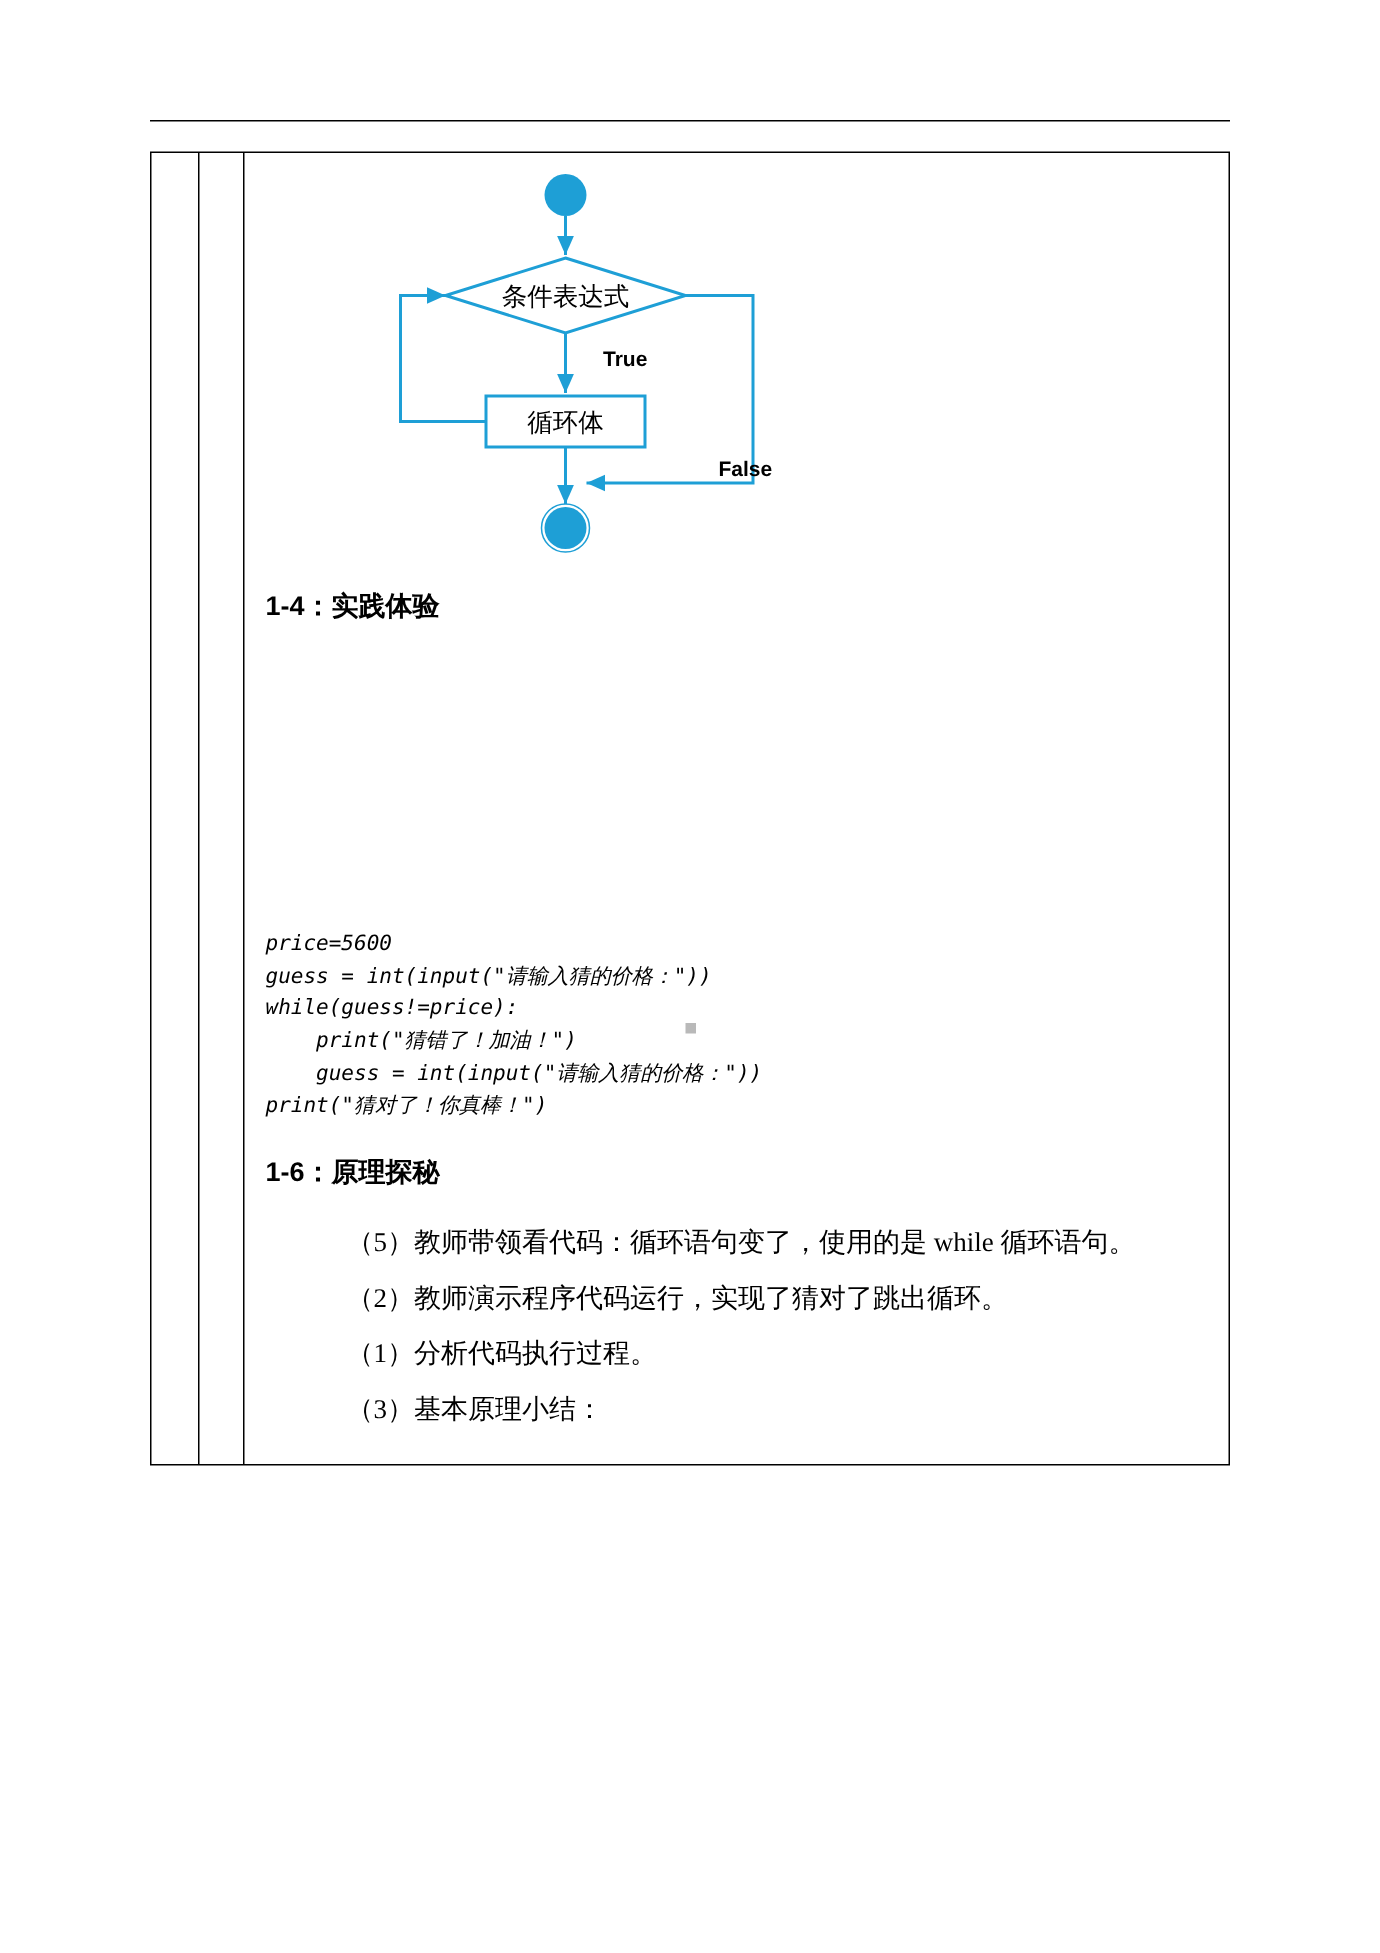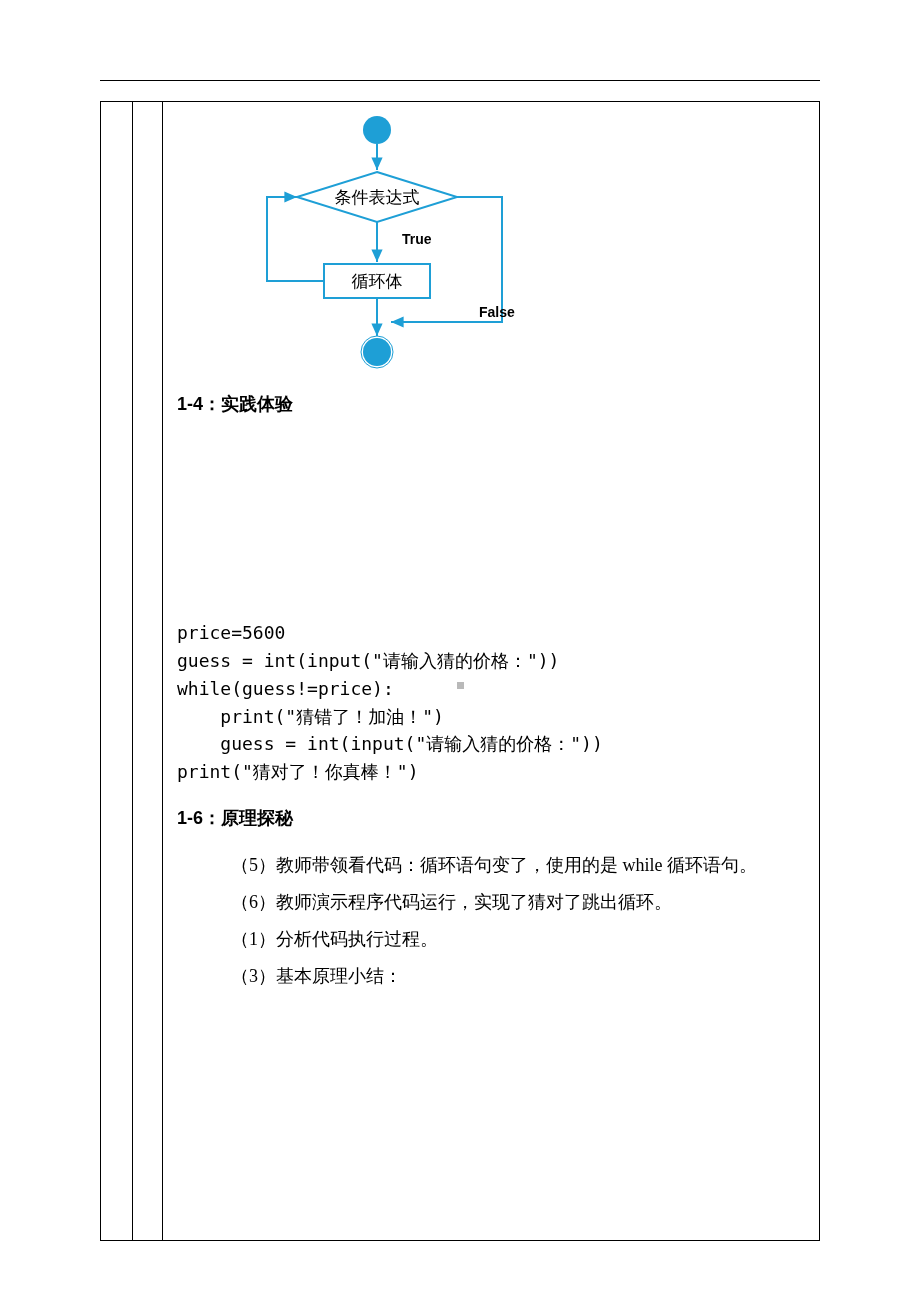--- a/index.html
+++ b/index.html
@@ -19,21 +19,21 @@
   }
   .header-rule {
     border-top: 1.5px solid #000;
     margin: 0 0 20px 0;
   }
   .content-grid {
     border: 1px solid #000;
     border-top: 1px solid #000;
     display: grid;
     grid-template-columns: 32px 30px 1fr;
-    height: 1140px;
+    height: 876px;
     box-sizing: border-box;
   }
   .col-a {
     border-right: 1px solid #000;
   }
   .col-b {
     border-right: 1px solid #000;
   }
   .col-c {
     padding: 6px 14px 6px 14px;
@@ -59,21 +59,22 @@
     text-indent: 3em;
   }
   .gap {
     height: 186px;
   }
   .code-block {
     font-family: "SimSun", "宋体", monospace;
     white-space: pre;
     margin: 0 0 6px 0;
     line-height: 1.55;
-    font-size: 18px;
+    font-size: 14px;
+    font-style: italic;
   }
   .small-square {
     position: absolute;
     left: 457px;
     top: 682px;
     width: 7px;
     height: 7px;
     background: #b9b9b9;
   }
 </style>
@@ -127,21 +128,21 @@
 
       <pre class="code-block"><span>price=5600</span>
 <span>guess = int(input("请输入猜的价格："))</span>
 <span>while(guess!=price):</span>
 <span>    print("猜错了！加油！")</span>
 <span>    guess = int(input("请输入猜的价格："))</span>
 <span>print("猜对了！你真棒！")</span></pre>
 
       <div class="section-title">1-6：原理探秘</div>
       <div class="indent3">（5）教师带领看代码：循环语句变了，使用的是 while 循环语句。</div>
-      <div class="indent3">（6）教师演示程序代码运行，实现了猜对了跳出循环。</div>
+      <div class="indent3">（2）教师演示程序代码运行，实现了猜对了跳出循环。</div>
       <div class="indent3">（1）分析代码执行过程。</div>
       <div class="indent3">（3）基本原理小结：</div>
 
     </div>
   </div>
 
   <div class="small-square"></div>
 </div>
 
 </body></html>

